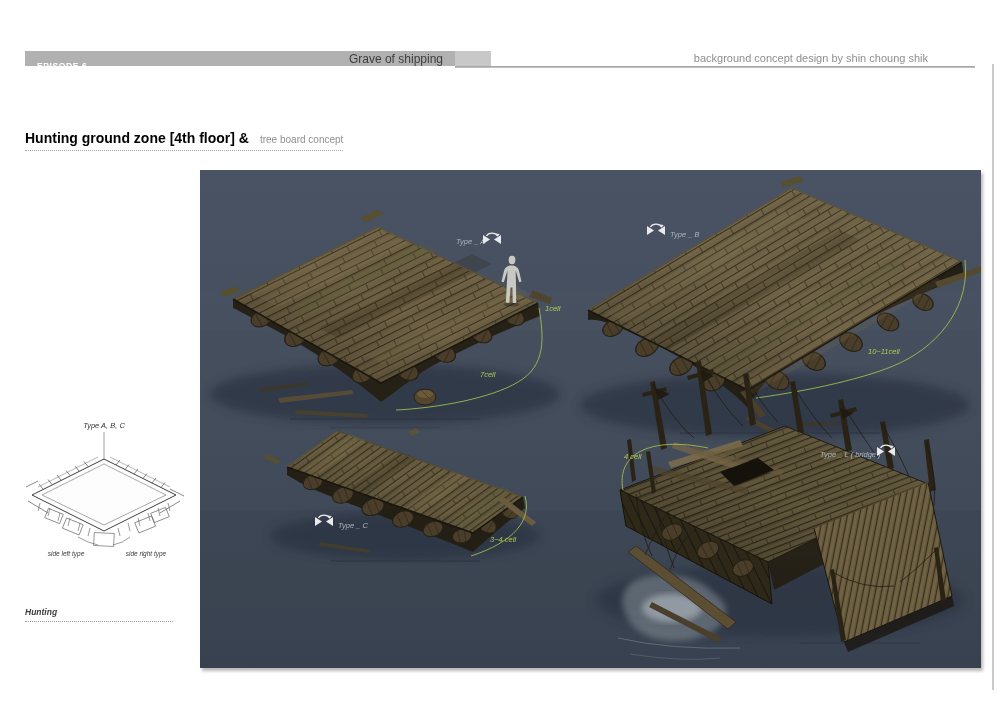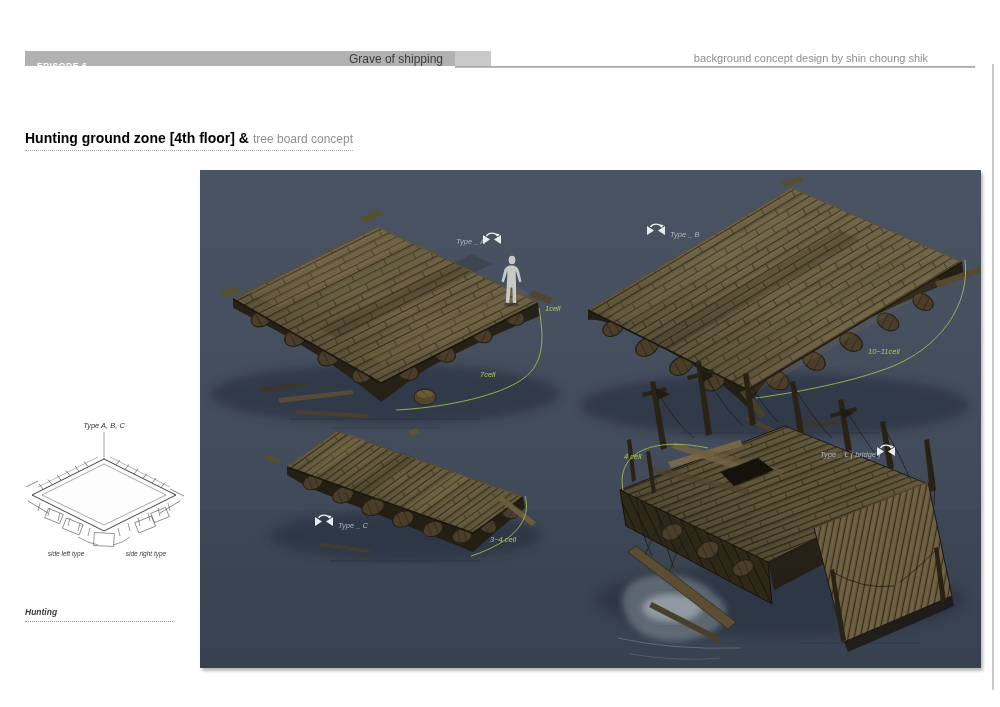--- a/index.html
+++ b/index.html
@@ -12,21 +12,21 @@
   .hdr-tab{position:absolute;left:455px;top:51px;width:36px;height:17px;background:#c8c8c8;}
   .credit{position:absolute;right:72px;top:52px;width:360px;text-align:right;
           font-size:11px;color:#8f8f8f;}
   .hdr-line{position:absolute;left:455px;top:66px;width:520px;height:2px;
             background:linear-gradient(#9d9d9d,#c9c9c9);}
   .title{position:absolute;left:25px;top:68px;margin:0;font-size:24px;font-weight:400;
          color:#141414;letter-spacing:0;}
   .subtitle{position:absolute;left:25px;top:129px;padding-bottom:3px;
             border-bottom:1px dotted #a8a8a8;}
   .sub-strong{font-size:14px;font-weight:bold;color:#000;}
-  .sub-light{font-size:12px;color:#8f8f8f;margin-left:4px;}
+  .sub-light{font-size:10px;color:#8f8f8f;margin-left:11px;}
   .artboard{position:absolute;left:200px;top:170px;width:781px;height:498px;
             box-shadow:2px 3px 3px rgba(0,0,0,.28);}
   .sketch{position:absolute;left:18px;top:415px;width:172px;height:150px;}
   .concept-foot{position:absolute;left:25px;top:607px;width:148px;padding-bottom:4px;
                 border-bottom:1px dotted #9a9a9a;font-size:8.5px;font-weight:bold;
                 font-style:italic;color:#3c3c3c;}
   .page-edge{position:absolute;left:992px;top:64px;width:1.5px;height:626px;background:#c9c9c9;}
   svg text{font-family:"Liberation Sans","DejaVu Sans",sans-serif;}
 </style>
 </head>

